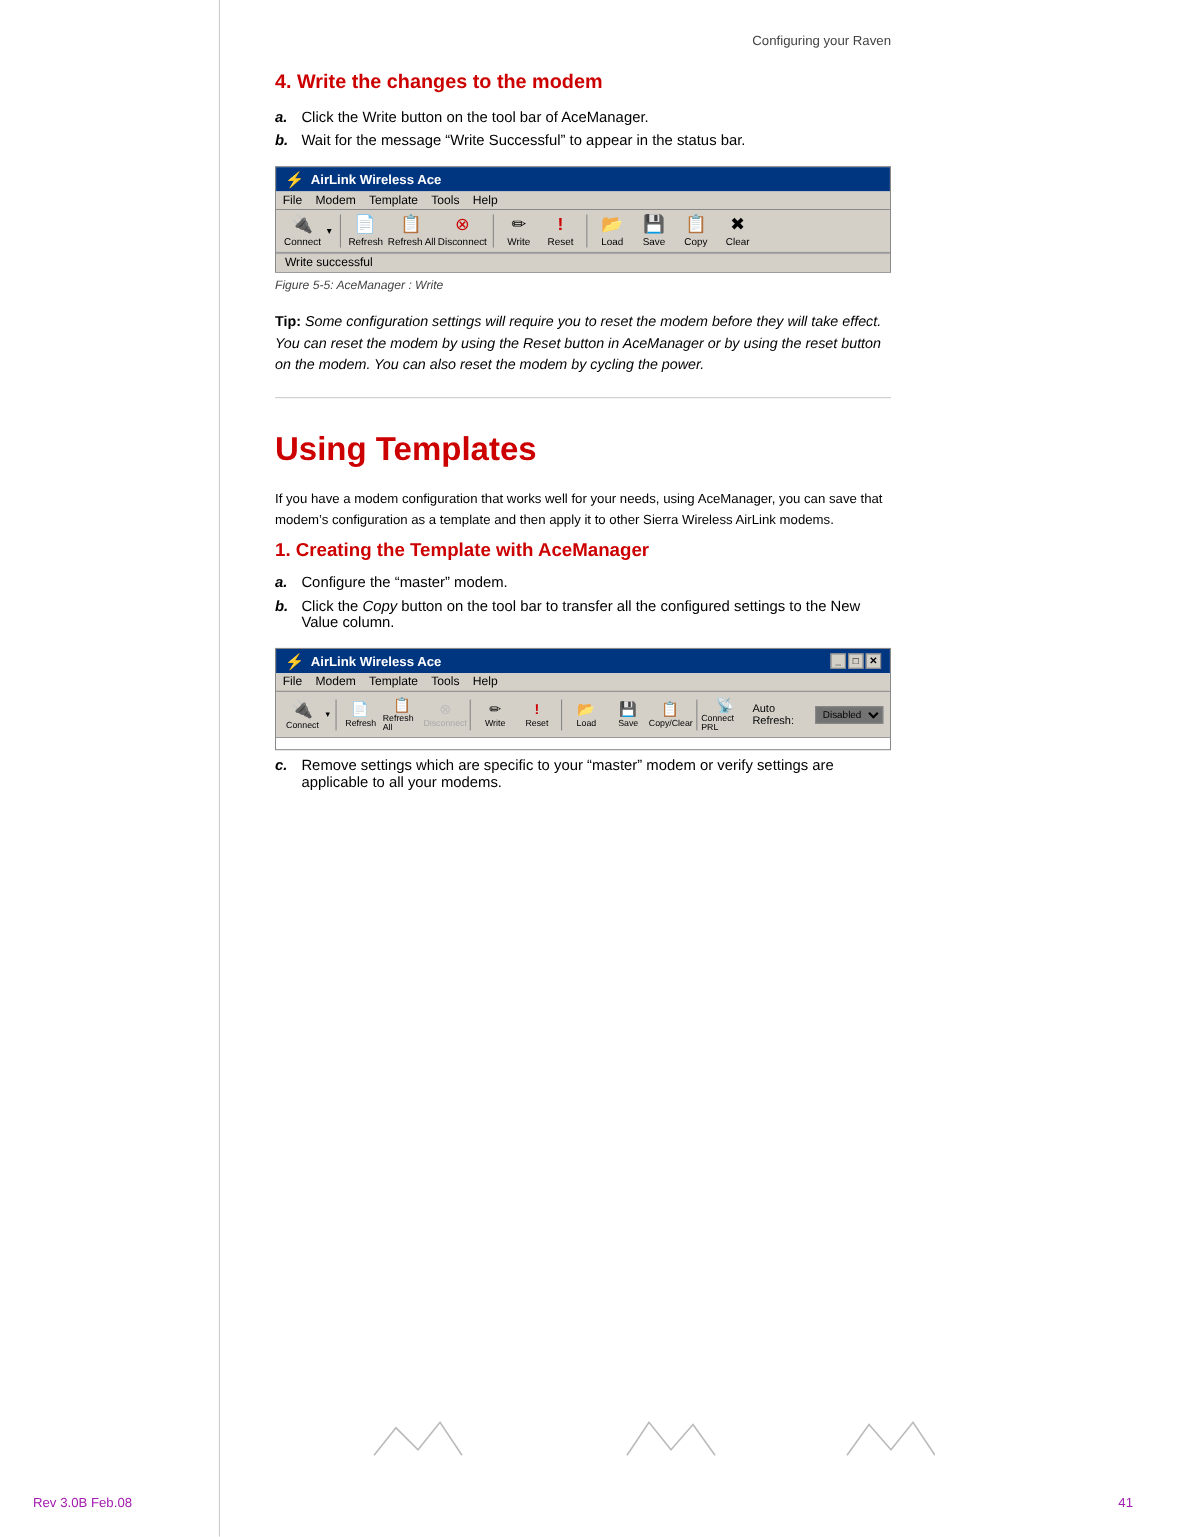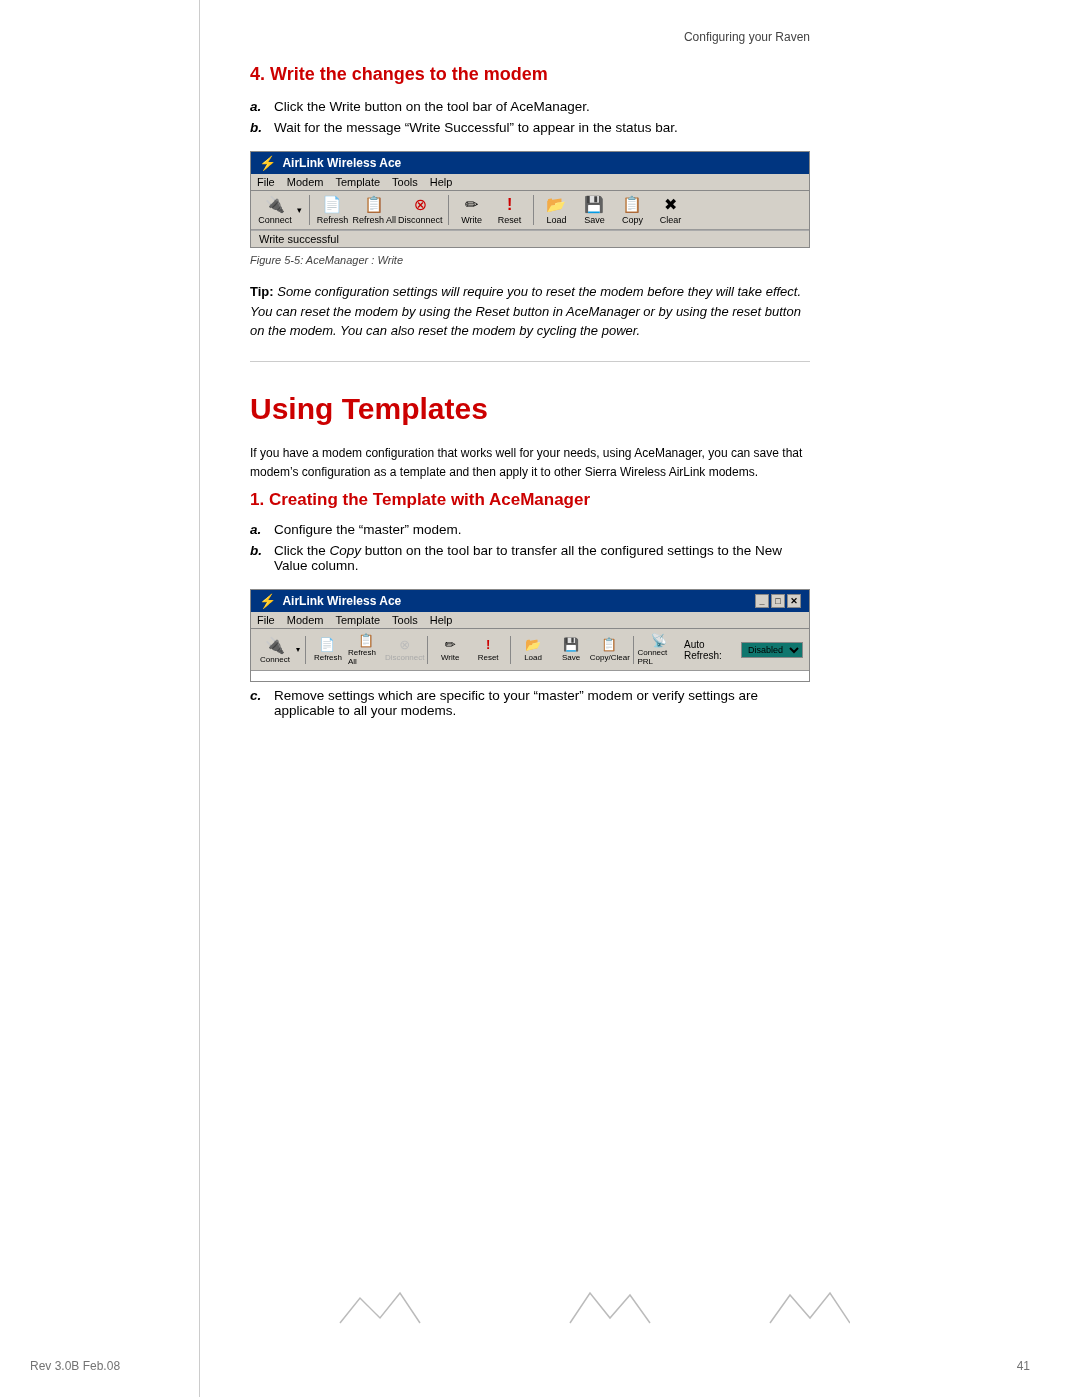--- a/index.html
+++ b/index.html
@@ -212,21 +212,21 @@
     .page-footer {
       position: absolute;
       bottom: 24px;
       left: 0;
       right: 0;
       display: flex;
       justify-content: space-between;
       padding: 0 50px 0 30px;
       font-family: Arial, sans-serif;
       font-size: 12px;
-      color: #737373;
+      color: #a21caf;
     }
 
     
     .screenshot-box-2 {
       border: 1px solid #888;
       background: #f0f0f0;
       margin: 16px 0 6px 0;
       font-family: Arial, sans-serif;
       font-size: 11px;
     }
@@ -270,21 +270,21 @@
 
     .auto-refresh-area {
       display: flex;
       align-items: center;
       gap: 4px;
       margin-left: auto;
       font-size: 10px;
     }
     .auto-refresh-select {
       font-size: 9px;
-      background: #0f766e;
+      background: #737373;
       border: 1px solid #888;
       padding: 1px 2px;
     }
 
     .screenshot-content-row {
       background: #fff;
       height: 10px;
     }
   </style>
 </head>

